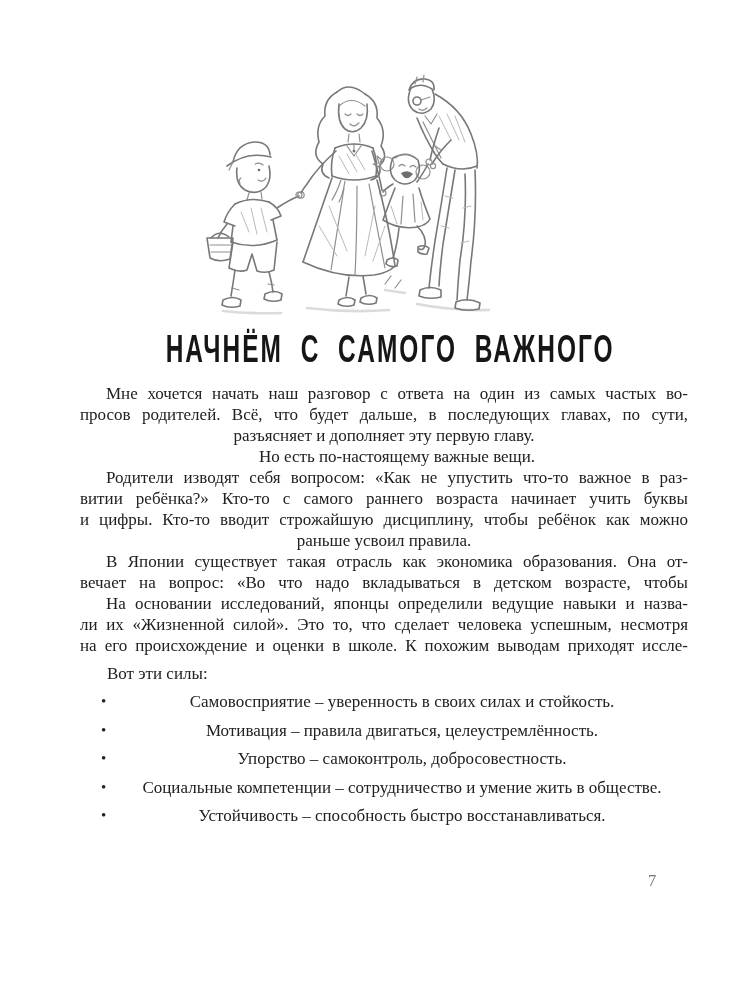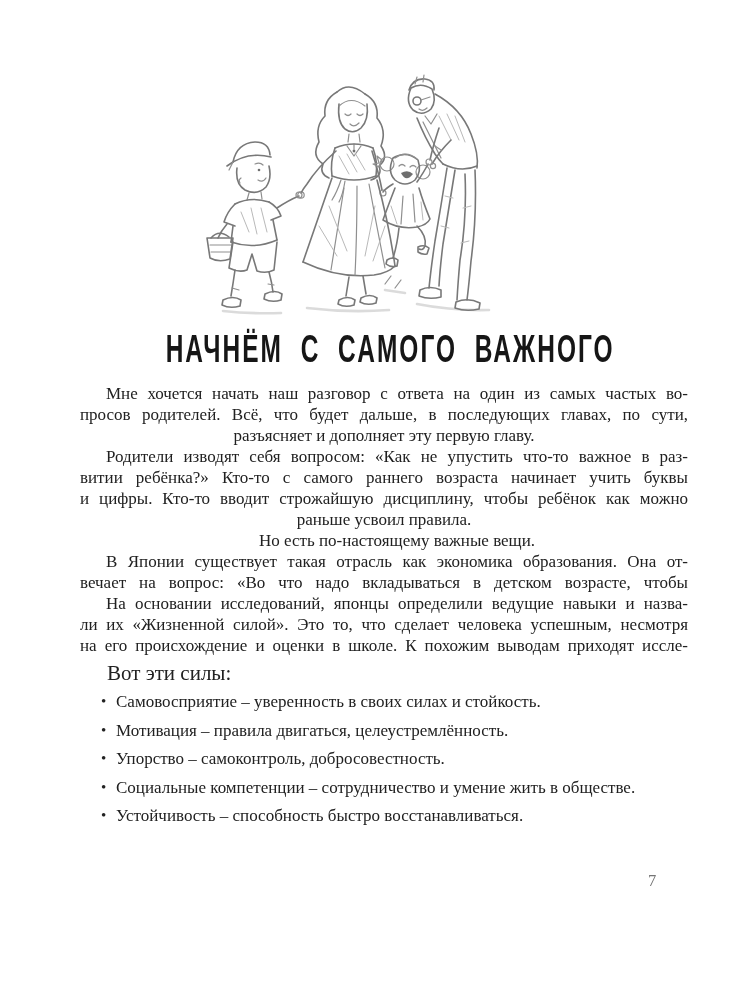--- a/index.html
+++ b/index.html
@@ -16,25 +16,25 @@
   }
   .chapter-title .squeeze{
     display:inline-block;transform:scale(0.68,1.06);transform-origin:center;
     letter-spacing:3px;word-spacing:13px;
   }
   .bodytext{margin-top:15px;font-size:17px;line-height:21px;margin-left:20px;}
   .para{margin:0;}
   .line{text-align:center;}
   .line.just{text-align:justify;text-align-last:justify;}
   .line.ind{text-indent:26px;}
-  .list-intro{margin-top:7px;line-height:21px;font-size:21px;text-indent:27px;}
+  .list-intro{margin-top:7px;line-height:21px;font-size:17px;text-indent:27px;}
   .bullets{margin-top:7px;}
   .bullet-item{display:flex;margin-bottom:7.6px;font-size:17px;line-height:21px;}
   .bullet-dot{flex:none;width:15px;margin-left:21px;font-size:15px;line-height:21px;color:#222;}
-  .bullet-text{flex:1;}
+  .bullet-text{flex:1;text-align:center;}
   .page-number{
     position:absolute;left:640px;top:871px;width:24px;text-align:center;
     font-size:16.5px;color:#757575;font-family:"Liberation Serif", serif;
   }
   
   .sk{fill:none;stroke:#787878;stroke-width:1.6;stroke-linecap:round;stroke-linejoin:round;}
   .sk2{fill:none;stroke:#8f8f8f;stroke-width:1.2;stroke-linecap:round;stroke-linejoin:round;}
   .hatch{fill:none;stroke:#b9b9b9;stroke-width:1;stroke-linecap:round;}
   .shadow{fill:none;stroke:#cfcfcf;stroke-width:2.6;stroke-linecap:round;opacity:.75;}
   .ink{fill:#6f6f6f;stroke:none;}
@@ -164,29 +164,29 @@
   <h1 class="chapter-title"><span class="squeeze">НАЧНЁМ С САМОГО ВАЖНОГО</span></h1>
 
   <div class="bodytext">
     <div id="paragraphs">
         <div class="para">
           <div class="line ind just">Мне хочется начать наш разговор с ответа на один из самых частых во-</div>
           <div class="line just">просов родителей. Всё, что будет дальше, в последующих главах, по сути,</div>
           <div class="line">разъясняет и дополняет эту первую главу.</div>
         </div>
         <div class="para">
+          <div class="line ind">Но есть по-настоящему важные вещи.</div>
+        </div>
+        <div class="para">
           <div class="line ind just">Родители изводят себя вопросом: «Как не упустить что-то важное в раз-</div>
           <div class="line just">витии ребёнка?» Кто-то с самого раннего возраста начинает учить буквы</div>
           <div class="line just">и цифры. Кто-то вводит строжайшую дисциплину, чтобы ребёнок как можно</div>
           <div class="line">раньше усвоил правила.</div>
         </div>
         <div class="para">
-          <div class="line ind">Но есть по-настоящему важные вещи.</div>
-        </div>
-        <div class="para">
           <div class="line ind just">В Японии существует такая отрасль как экономика образования. Она от-</div>
           <div class="line just">вечает на вопрос: «Во что надо вкладываться в детском возрасте, чтобы</div>
         </div>
         <div class="para">
           <div class="line ind just">На основании исследований, японцы определили ведущие навыки и назва-</div>
           <div class="line just">ли их «Жизненной силой». Это то, что сделает человека успешным, несмотря</div>
           <div class="line just">на его происхождение и оценки в школе. К похожим выводам приходят иссле-</div>
         </div>
       </div>
     <div class="list-intro">Вот эти силы:</div>

